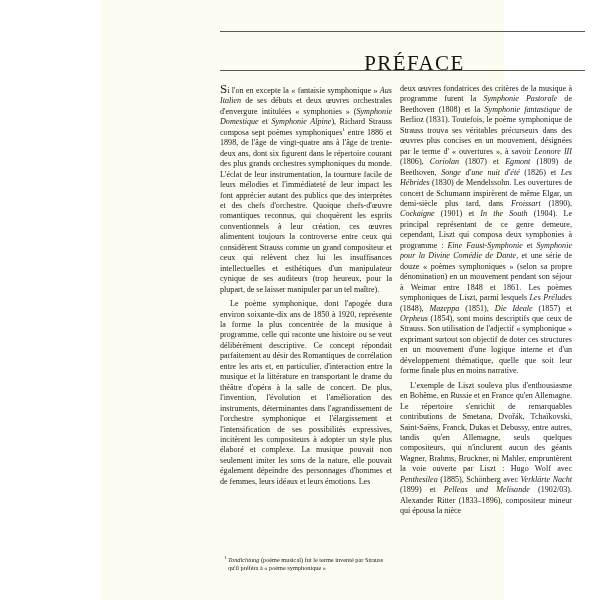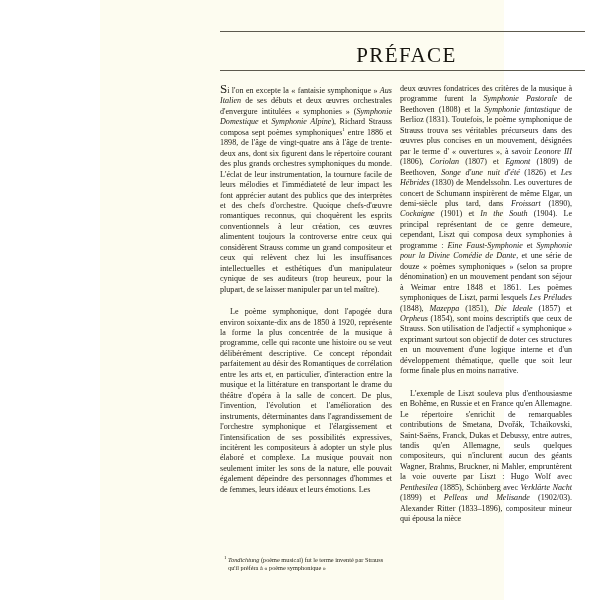--- a/index.html
+++ b/index.html
@@ -51,21 +51,21 @@
     position: absolute;
     left: 0;
     top: 36px;
     width: 365px;
     text-align: center;
     font-size: 21px;
     letter-spacing: 1.4px;
     color: #17150f;
     font-family: "Liberation Serif", "DejaVu Serif", serif;
     font-weight: normal;
-    margin: 4px;
+    margin: 12px;
     line-height: 30px;
   }
 
   .columns {
     position: absolute;
     left: 0;
     top: 84px;
     width: 365px;
     height: 470px;
   }
@@ -84,21 +84,21 @@
     font-size: 8.1px;
     line-height: 10.45px;
     text-align: justify;
     color: #1b1a14;
     text-indent: 10px;
     hyphens: auto;
     -webkit-hyphens: auto;
     word-spacing: -0.2px;
   }
   .col p.first { text-indent: 0; }
-  .col p + p { margin-top: 12px; }
+  .col p + p { margin-top: 4px; }
 
   .dropcap-line::first-letter {
     font-size: 13px;
     line-height: 10px;
   }
 
   i, em { font-style: italic; }
 
   .footnote {
     position: absolute;

